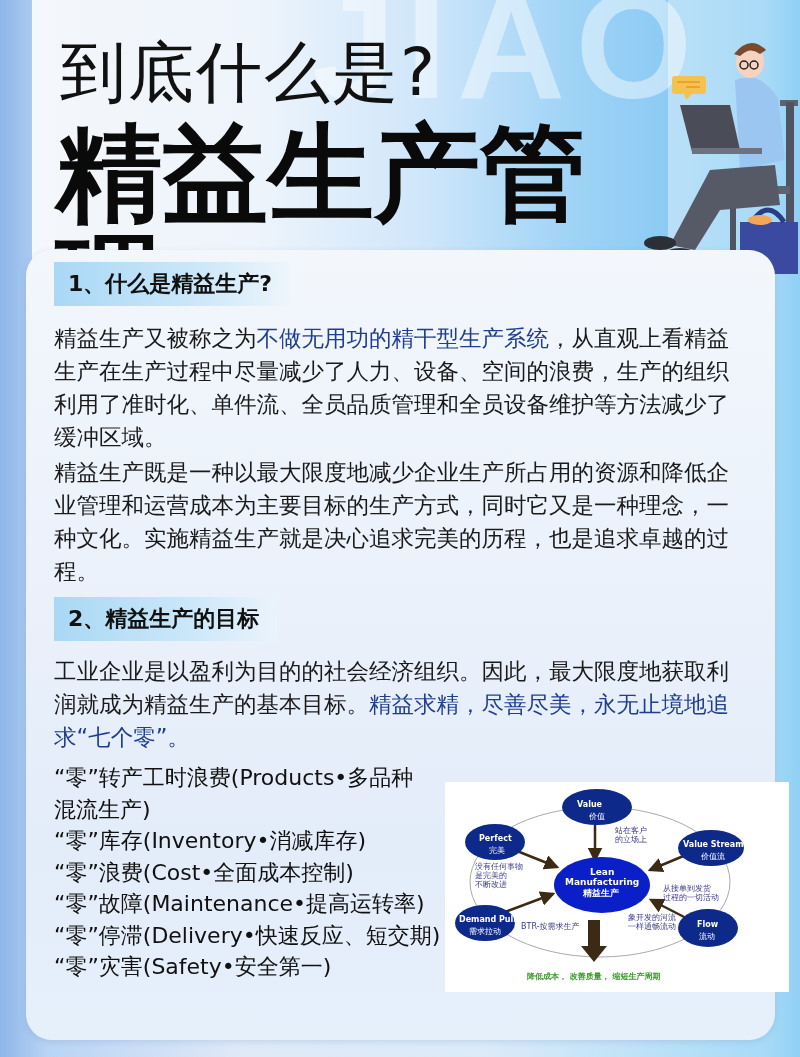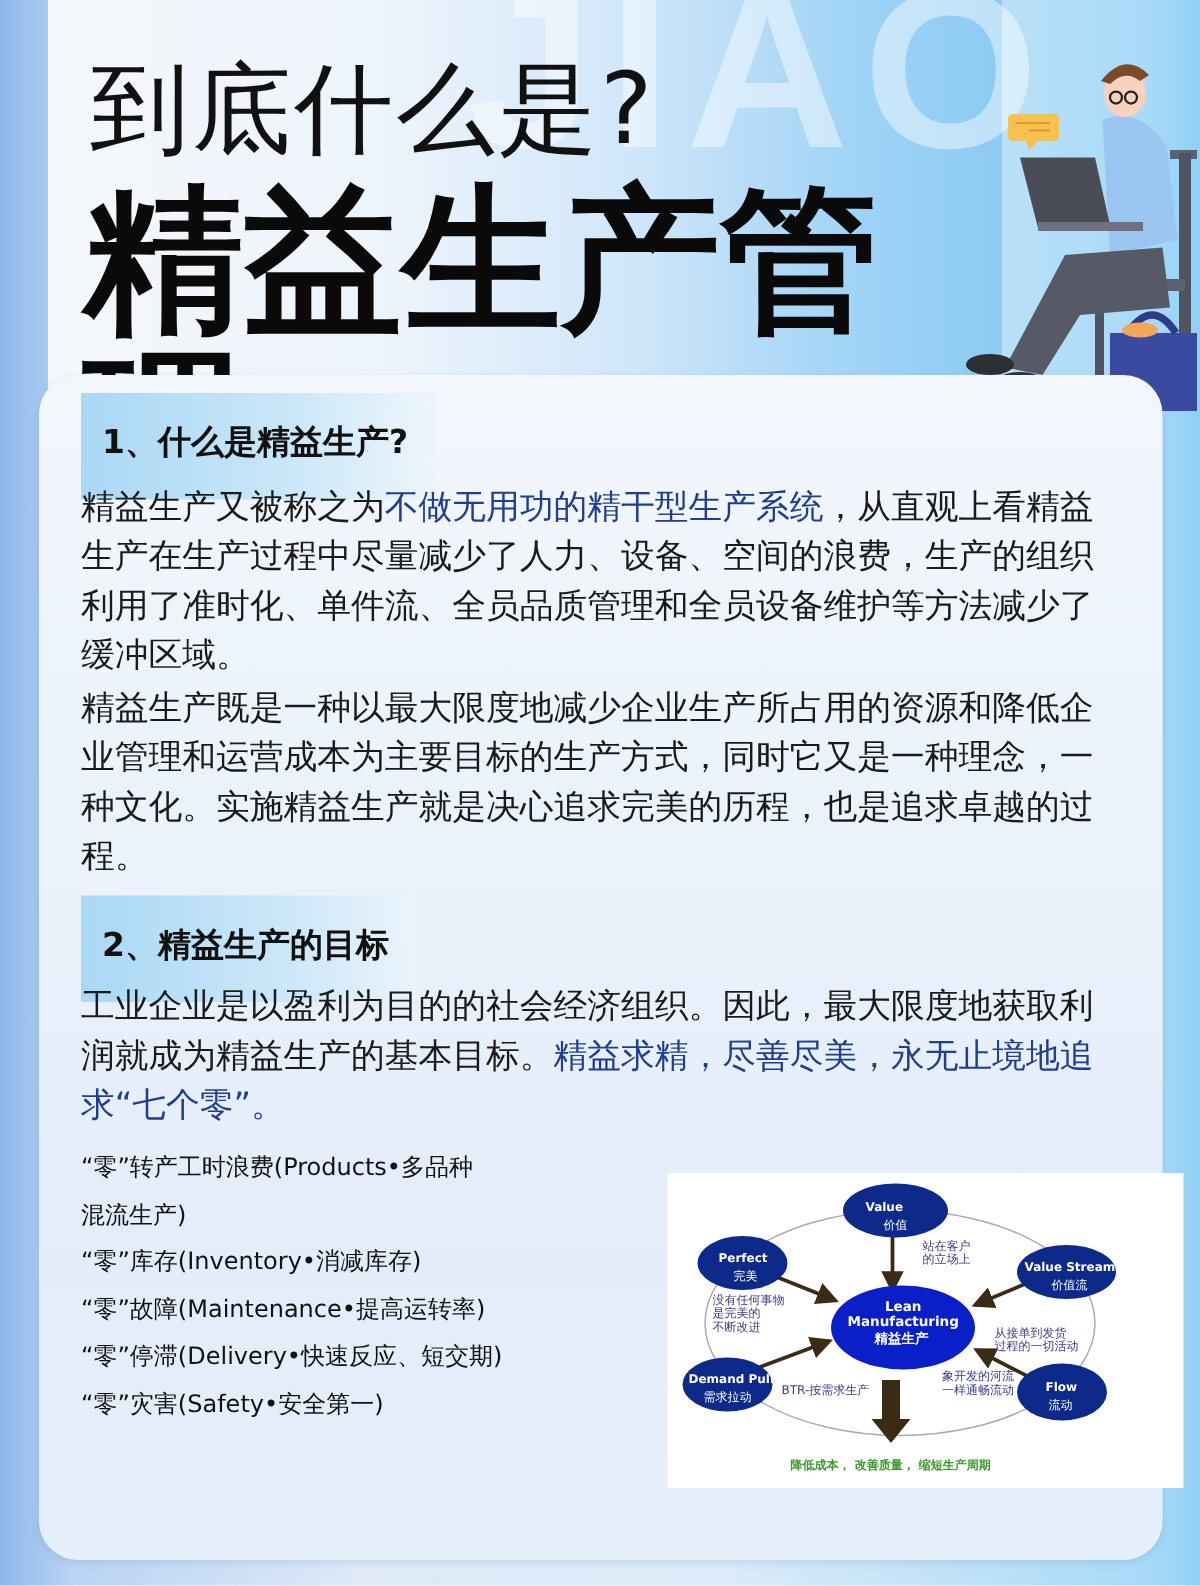--- a/index.html
+++ b/index.html
@@ -28,31 +28,31 @@
   }
   
   .illus { position:absolute; left:600px; top:40px; width:200px; height:240px; }
   .card {
     position:absolute; left:26px; top:250px; width:749px; height:790px;
     border-radius:26px;
     background: linear-gradient(180deg, #f3f7fc 0%, #eaf1fb 45%, #e3ecf9 75%, #e6f0fb 100%);
     box-shadow: 0 2px 6px rgba(80,120,180,0.18);
   }
   .badge {
-    position:absolute; height:59px; line-height:44px; padding:12px 18px 0 14px;
+    position:absolute; height:44px; line-height:44px; padding:0 18px 0 14px;
     font-size:22px; font-weight:bold; color:#111;
     background: linear-gradient(90deg, #a9d8f5 0%, #cbe7f9 60%, rgba(235,245,252,0.6) 100%);
   }
   .para {
     position:absolute; left:54px; width:690px; font-size:22.5px; line-height:33px; color:#1a1a1a;
     font-family:"DejaVu Sans", sans-serif;
   }
   .hl { color:#1f3e8f; }
   .zeros {
-    position:absolute; left:54px; top:762px; font-size:16px; line-height:31.5px; color:#111;
+    position:absolute; left:54px; top:762px; font-size:22px; line-height:31.5px; color:#111;
     font-family:"DejaVu Sans", sans-serif;
   }
   .zeros div { white-space:nowrap; }
   .diagram {
     position:absolute; left:445px; top:782px; width:344px; height:210px; background:#fff;
   }
   .dtext { position:absolute; font-size:8px; color:#3a3a8a; line-height:9px; white-space:pre; font-family:"DejaVu Sans", sans-serif; }
 </style>
 </head>
 <body>
@@ -102,20 +102,21 @@
 <div class="para" style="top:456px;">精益生产既是一种以最大限度地减少企业生产所占用的资源和降低企业管理和运营成本为主要目标的生产方式，同时它又是一种理念，一种文化。实施精益生产就是决心追求完美的历程，也是追求卓越的过程。</div>
 
 <div class="badge" style="left:54px;top:597px;">2、精益生产的目标</div>
 
 <div class="para" style="top:655px;"><span>工业企业是以盈利为目的的社会经济组织。因此，最大限度地获取利润就成为精益生产的基本目标。</span><span class="hl">精益求精，尽善尽美，永无止境地追求“七个零”。</span></div>
 
 <div class="zeros">
   <div>“零”转产工时浪费(Products•多品种</div>
   <div>混流生产)</div>
   <div>“零”库存(Inventory•消减库存)</div>
+  <div>“零”浪费(Cost•全面成本控制)</div>
   <div>“零”故障(Maintenance•提高运转率)</div>
   <div>“零”停滞(Delivery•快速反应、短交期)</div>
   <div>“零”灾害(Safety•安全第一)</div>
 </div>
 
 <div class="diagram">
   <svg width="310" height="210" viewBox="0 0 310 210">
     <defs>
       <marker id="ah" markerWidth="6" markerHeight="6" refX="5" refY="3" orient="auto">
         <polygon points="0,0 6,3 0,6" fill="#3b2a14"></polygon>

